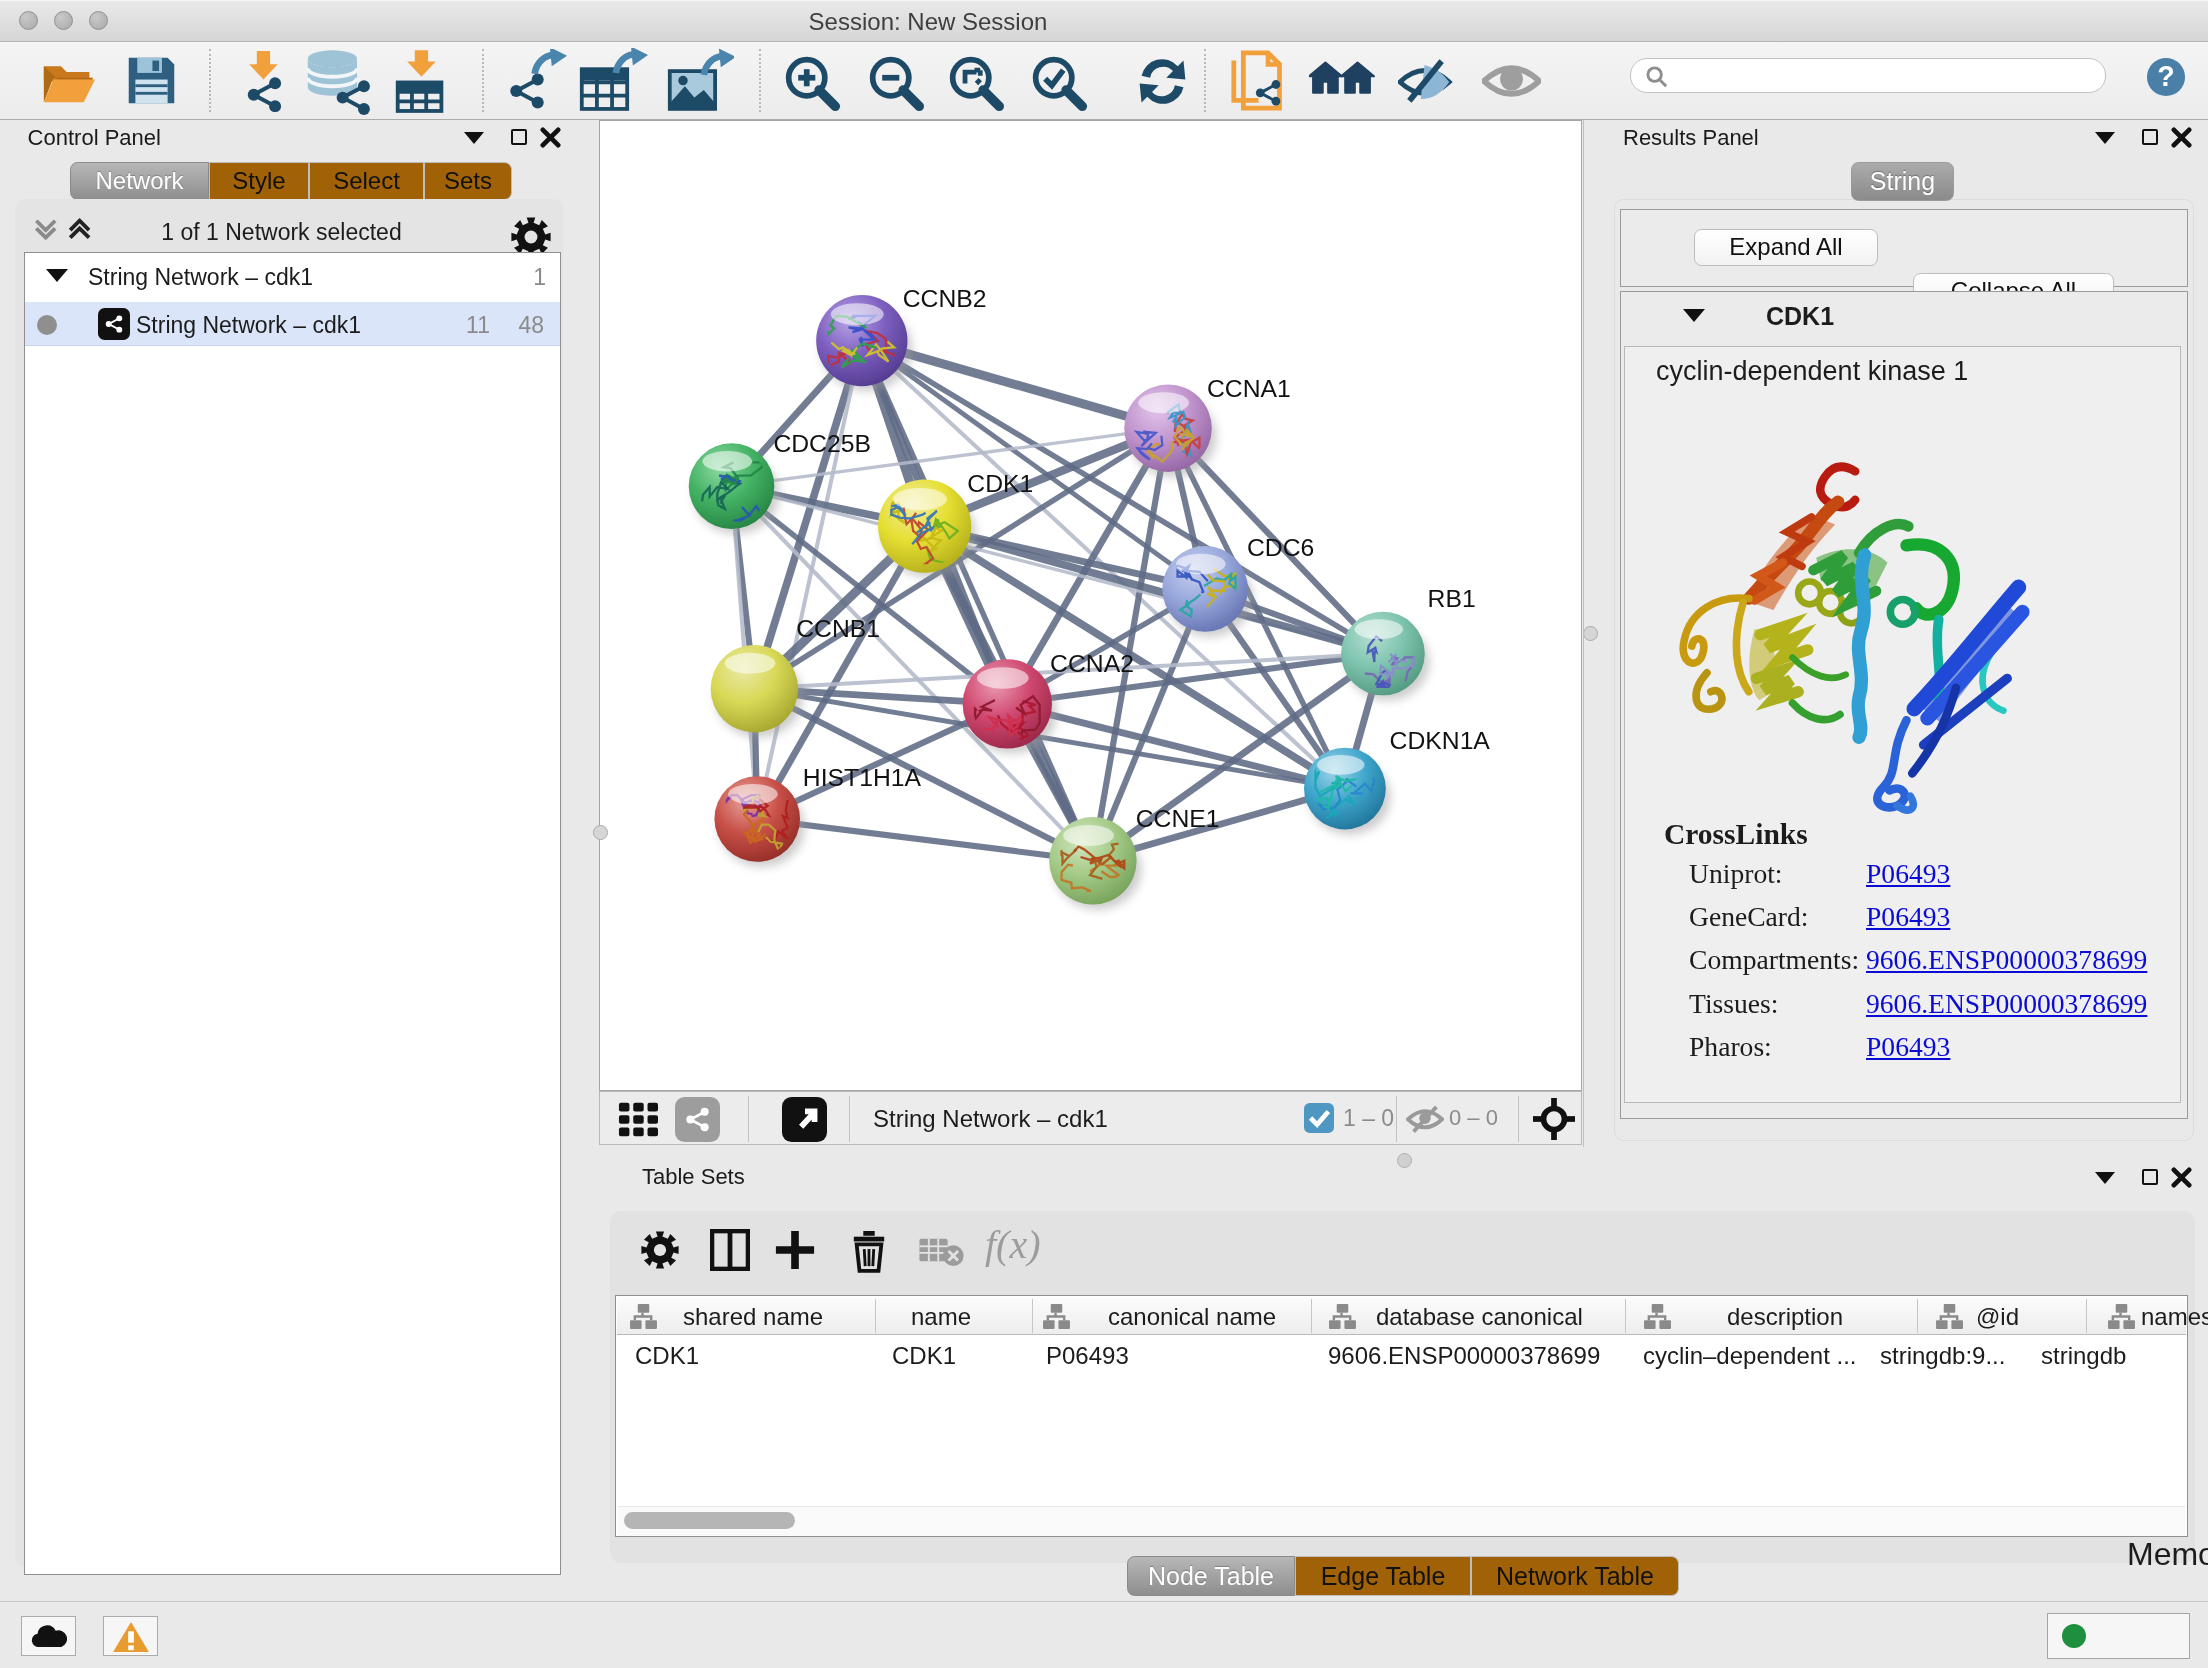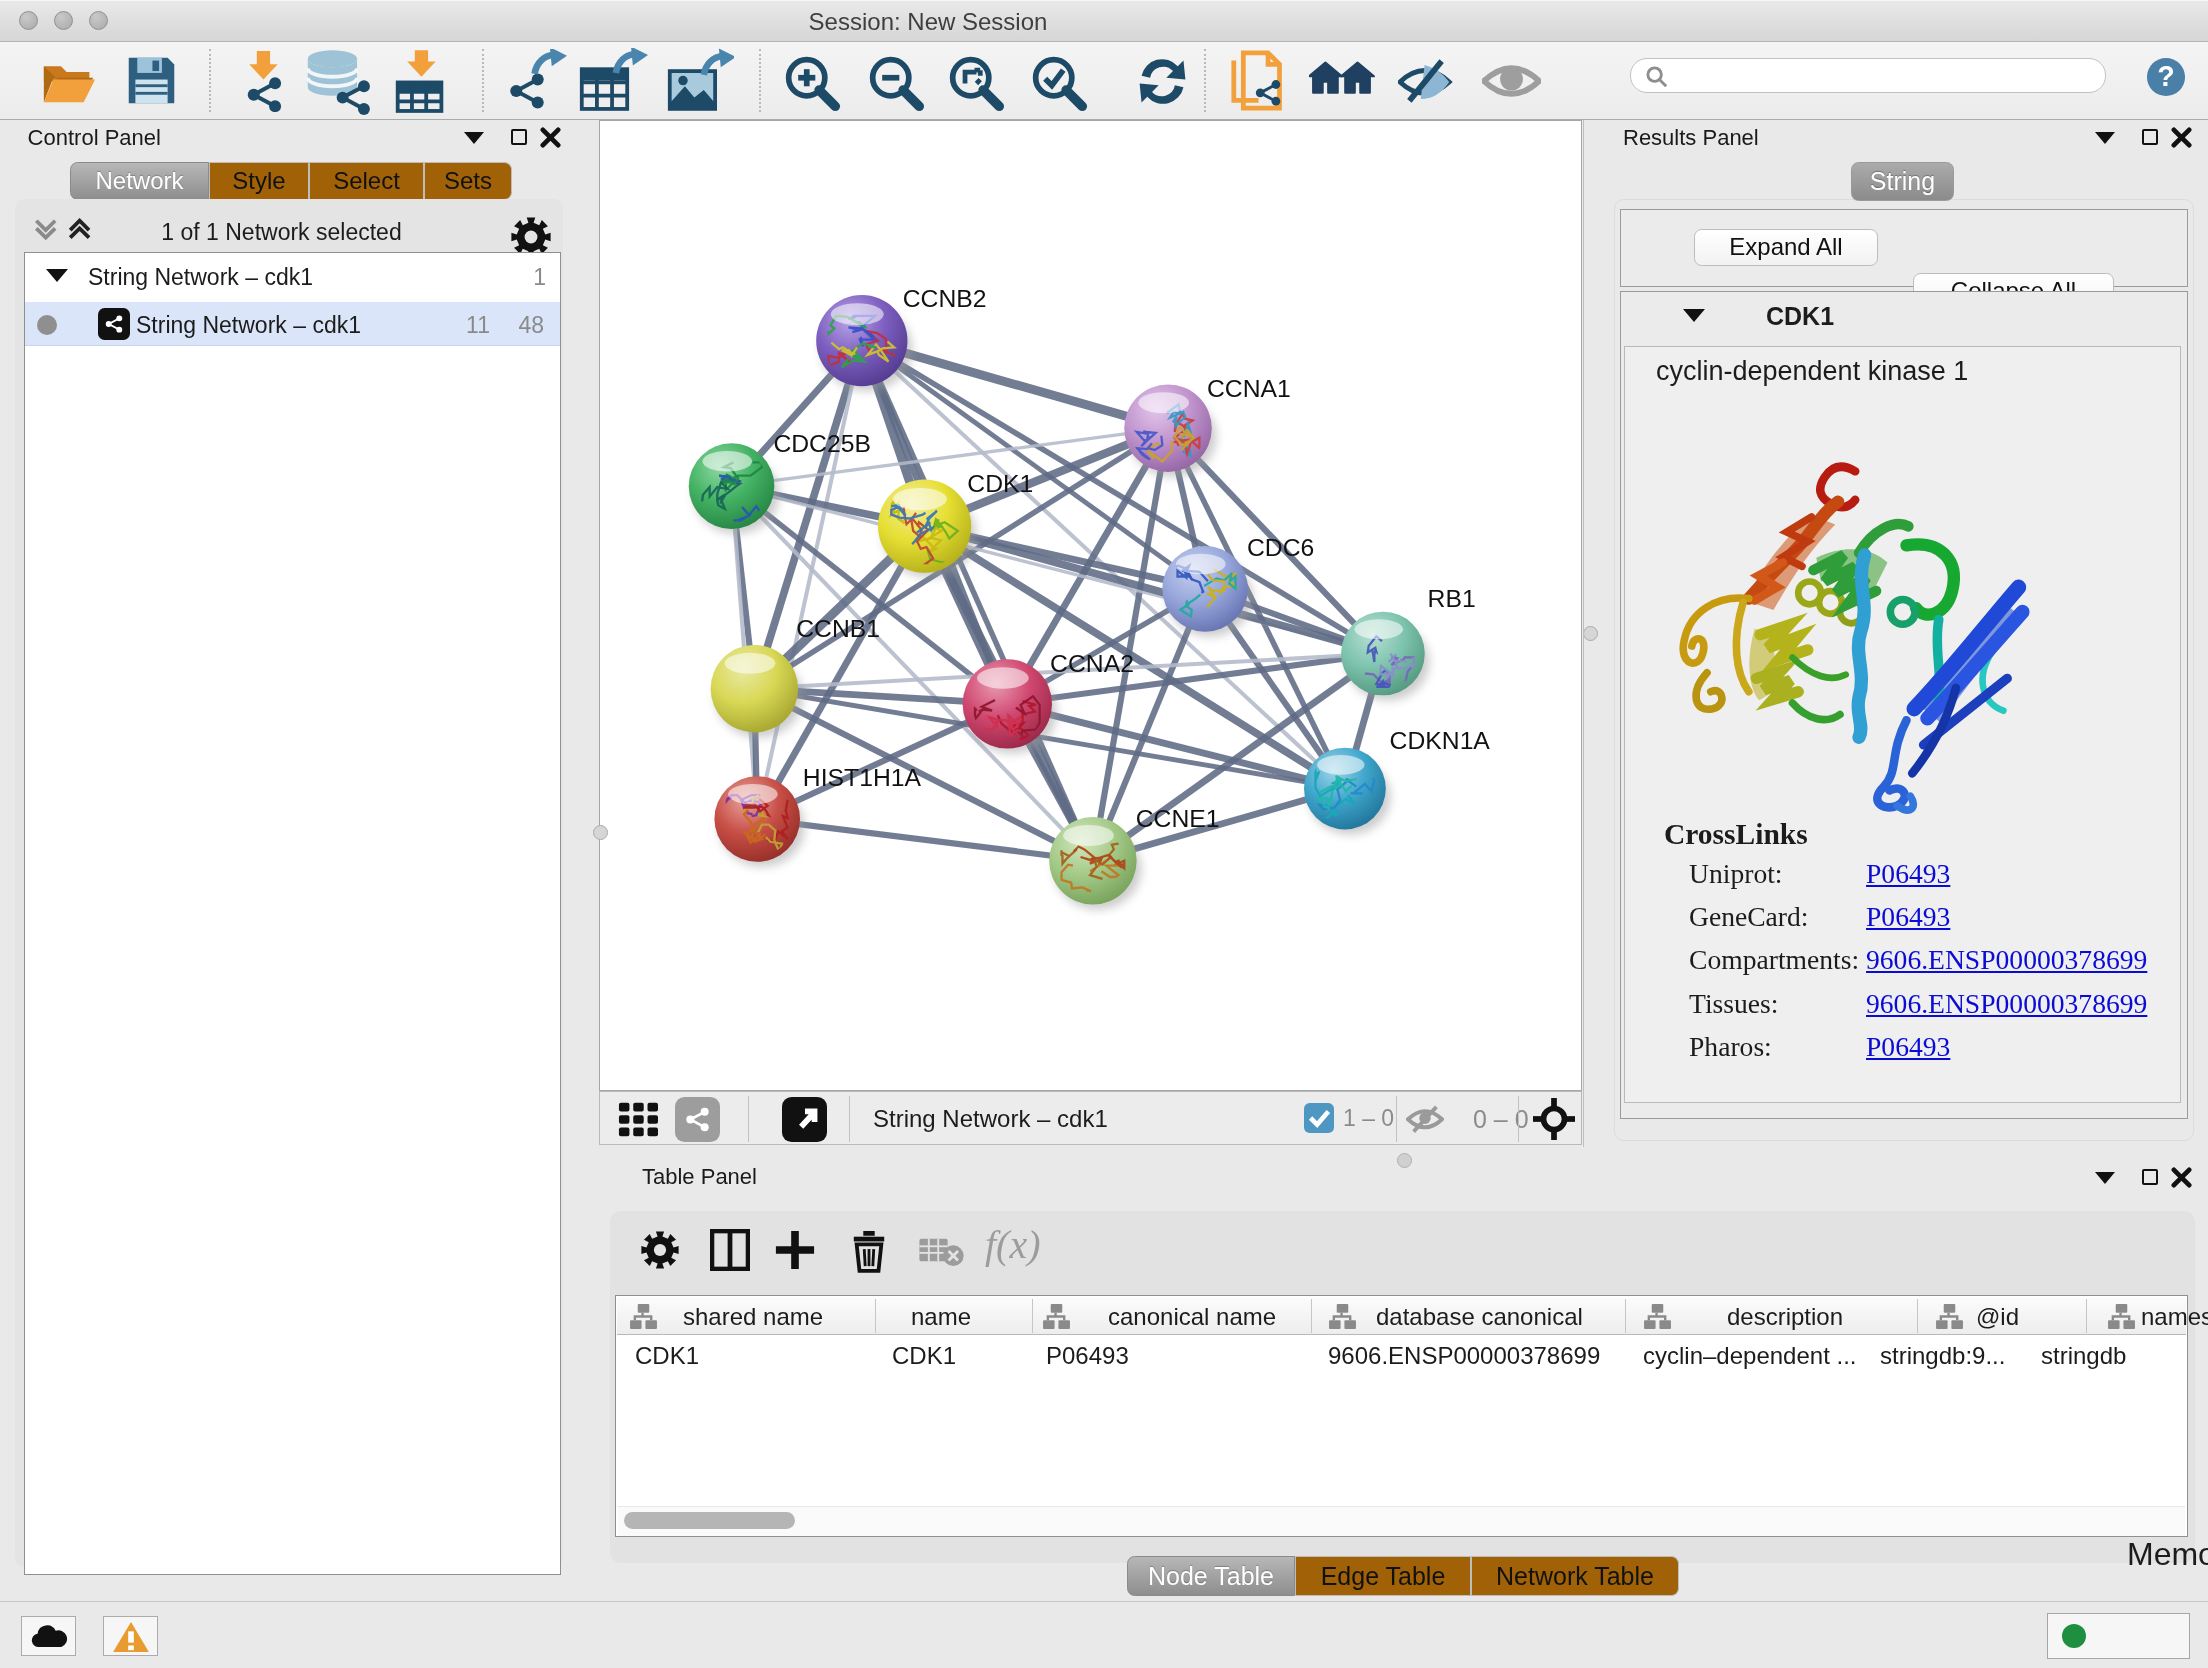--- a/index.html
+++ b/index.html
@@ -518,21 +518,21 @@
     <rect width="32" height="32" rx="6" fill="#4e97c2"></rect>
     <path d="M7 16 L14 23 L26 9" stroke="#fff" stroke-width="5" fill="none"></path>
   </svg>
 <div class="abs" style="left:1343px;top:1105px;font-size:23px;color:#8b8b8b;">1 – 0</div>
 <div class="abs" style="left:1396px;top:1096px;width:1px;height:46px;background:#c2c2c2;"></div>
 <svg class="abs" style="left:1406px;top:1105px" width="38" height="28.5" viewBox="0 0 40 30">
     <path d="M2 15 Q20 -2 38 15 Q20 32 2 15 Z" fill="none" stroke="#9a9a9a" stroke-width="4"></path>
     <circle cx="20" cy="14" r="6" fill="#9a9a9a"></circle>
     <line x1="32" y1="2" x2="8" y2="28" stroke="#9a9a9a" stroke-width="4"></line>
   </svg>
-<div class="abs" style="left:1449px;top:1105px;font-size:25px;color:#8b8b8b;margin-left:24px;">0 – 0</div>
+<div class="abs" style="left:1449px;top:1105px;font-size:22px;color:#8b8b8b;">0 – 0</div>
 <div class="abs" style="left:1518px;top:1096px;width:1px;height:46px;background:#c2c2c2;"></div>
 <svg class="abs" style="left:1533px;top:1098px" width="42" height="42" viewBox="0 0 44 44">
     <circle cx="22" cy="22" r="11" fill="none" stroke="#111" stroke-width="6"></circle>
     <g stroke="#111" stroke-width="6">
       <line x1="22" y1="0" x2="22" y2="9"></line>
       <line x1="22" y1="35" x2="22" y2="44"></line>
       <line x1="0" y1="22" x2="9" y2="22"></line>
       <line x1="35" y1="22" x2="44" y2="22"></line>
     </g>
   </svg>
@@ -597,21 +597,21 @@
 <div class="abs serif" style="left:1689px;top:858px;font-size:27.6px;text-align:center;">Uniprot:</div>
 <div class="abs serif" style="left:1866px;top:858px;font-size:27.6px;"><a class="lnk">P06493</a></div>
 <div class="abs serif" style="left:1689px;top:901px;font-size:27.6px;">GeneCard:</div>
 <div class="abs serif" style="left:1866px;top:901px;font-size:27.6px;"><a class="lnk">P06493</a></div>
 <div class="abs serif" style="left:1689px;top:944px;font-size:27.6px;">Compartments:</div>
 <div class="abs serif" style="left:1866px;top:944px;font-size:27.6px;"><a class="lnk">9606.ENSP00000378699</a></div>
 <div class="abs serif" style="left:1689px;top:988px;font-size:27.6px;">Tissues:</div>
 <div class="abs serif" style="left:1866px;top:988px;font-size:27.6px;"><a class="lnk">9606.ENSP00000378699</a></div>
 <div class="abs serif" style="left:1689px;top:1031px;font-size:27.6px;">Pharos:</div>
 <div class="abs serif" style="left:1866px;top:1031px;font-size:27.6px;"><a class="lnk">P06493</a></div>
-<div class="abs panel-title" style="left:642px;top:1164px">Table Panel</div>
+<div class="abs panel-title" style="left:642px;top:1164px">Table Sets</div>
 <div class="abs ph-caret" style="left:2095px;top:1172px"></div>
 <div class="abs ph-float" style="left:2142px;top:1169px"></div>
 <svg class="abs" style="left:2171px;top:1167px" width="21" height="21" viewBox="0 0 22 22">
     <path d="M3 3 L19 19 M19 3 L3 19" stroke="#111" stroke-width="5" stroke-linecap="round"></path>
   </svg>
 <div class="abs" style="left:610px;top:1211px;width:1585px;height:352px;background:#e2e2e2;border-radius:11.4px;"></div>
 <svg class="abs" style="left:639px;top:1229px" width="42" height="42" viewBox="0 0 44 44">
     <path d="M41.5,17.7 L41.5,26.3 L36.2,24.5 L33.8,30.2 L38.8,32.8 L32.8,38.8 L30.2,33.8 L24.5,36.2 L26.3,41.5 L17.7,41.5 L19.5,36.2 L13.8,33.8 L11.2,38.8 L5.2,32.8 L10.2,30.2 L7.8,24.5 L2.5,26.3 L2.5,17.7 L7.8,19.5 L10.2,13.8 L5.2,11.2 L11.2,5.2 L13.8,10.2 L19.5,7.8 L17.7,2.5 L26.3,2.5 L24.5,7.8 L30.2,10.2 L32.8,5.2 L38.8,11.2 L33.8,13.8 L36.2,19.5 Z" fill="#111"></path>
     <circle cx="22" cy="22" r="6.4" fill="#e4e4e4"></circle>
   </svg>

